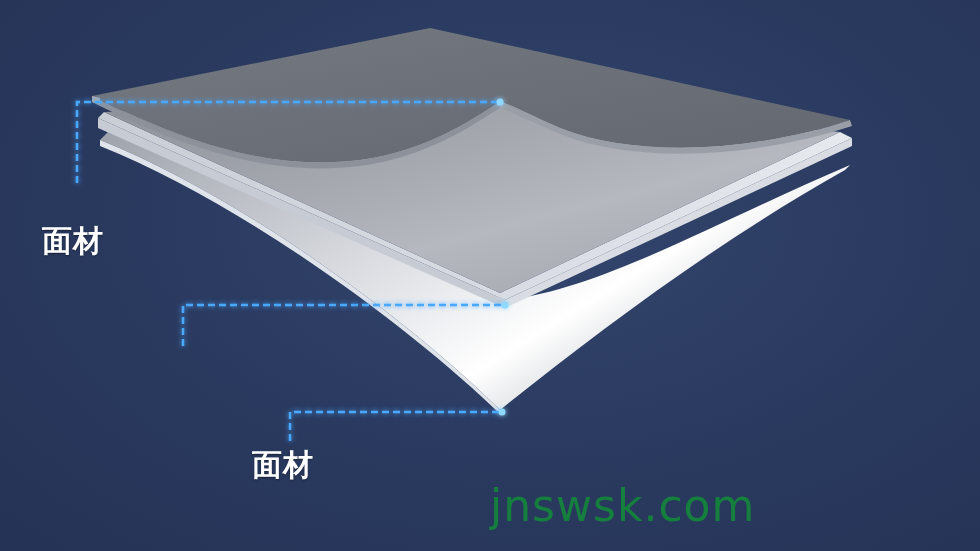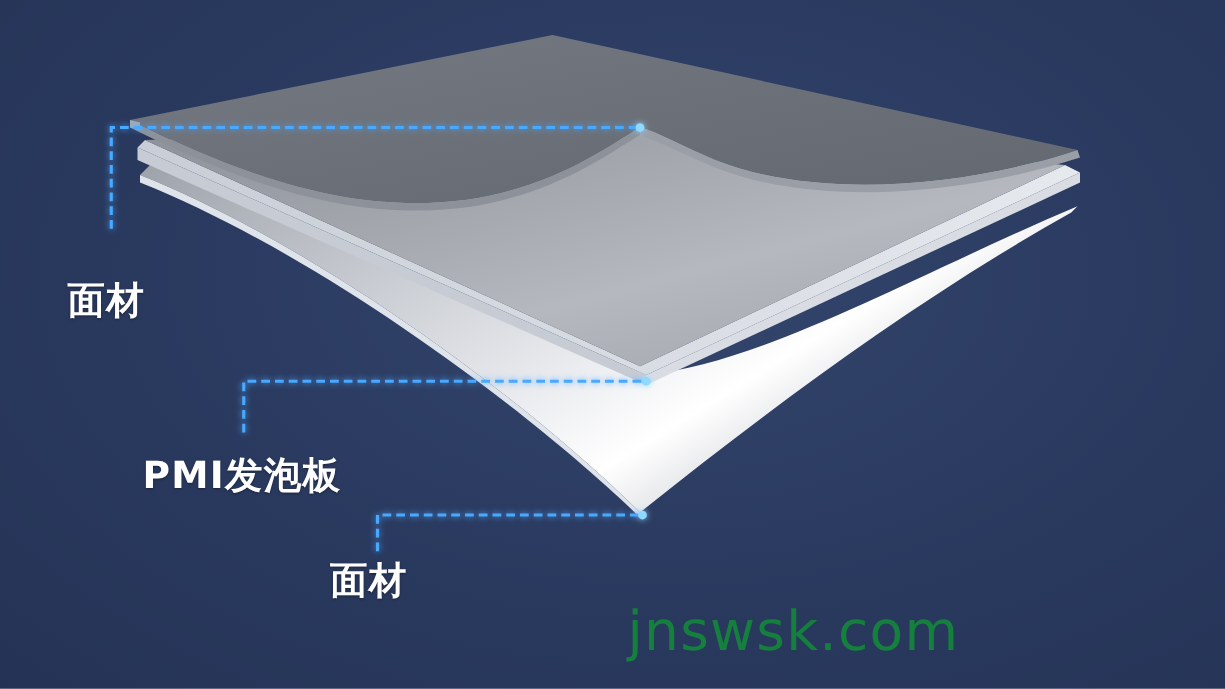--- a/index.html
+++ b/index.html
@@ -1,21 +1,21 @@
 <!DOCTYPE html>
 <html><head>
   <meta charset="utf-8">
   <style>
     html, body { margin: 0; padding: 0; }
     body {
       width: 980px; height: 551px; overflow: hidden; position: relative;
       background: radial-gradient(ellipse at 55% 40%, #34466e 0%, #2b3b61 45%, #243355 100%);
       font-family: "DejaVu Sans", "Liberation Sans", sans-serif;
     }
-    .stage { position: absolute; left: 12px; top: 0; width: 858px; height: 551px; }
+    .stage { position: absolute; left: 0; top: 0; width: 858px; height: 551px; }
     svg.art { position: absolute; left: 0; top: 0; }
     .label {
       position: absolute; color: #ffffff; font-weight: bold; font-size: 30px;
       letter-spacing: 1px; line-height: 1; text-shadow: 0 1px 2px rgba(0,0,0,0.4);
     }
     .watermark {
       position: absolute; left: 490px; top: 480px; font-size: 44px; color: #15803d;
       font-family: "DejaVu Sans", "Liberation Sans", sans-serif; letter-spacing: 1px;
     }
   </style>
@@ -80,17 +80,16 @@
       <polyline points="183,346 183,305 505,305" fill="none" stroke="#4aa8ff" stroke-width="2.5" stroke-dasharray="7,4"></polyline>
       <circle cx="505" cy="305" r="3.5" fill="#8fd8ff"></circle>
     </g>
     <g filter="url(#glow)">
       <polyline points="290,441 290,412 502,412" fill="none" stroke="#4aa8ff" stroke-width="2.5" stroke-dasharray="7,4"></polyline>
       <circle cx="502" cy="412" r="3.5" fill="#8fd8ff"></circle>
     </g>
   </svg>
 
   <div class="label" style="left:42px; top:226px;">面材</div>
-  <div class="label" style="left:102px; top:366px;">PMI发泡板</div>
   <div class="label" style="left:252px; top:450px;">面材</div>
 
   <div class="watermark">jnswsk.com</div>
 </div>
 
 </body></html>

